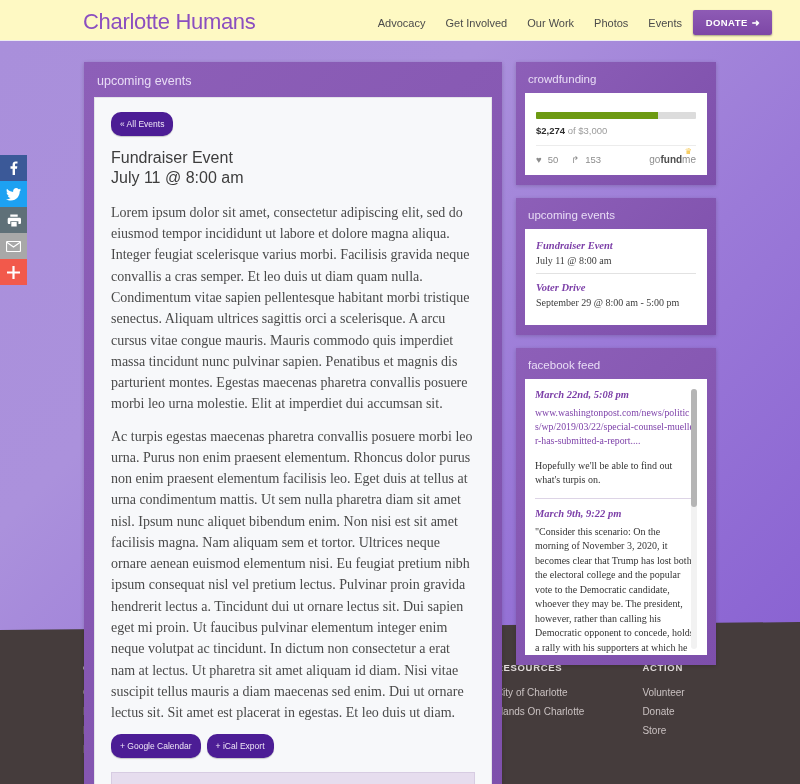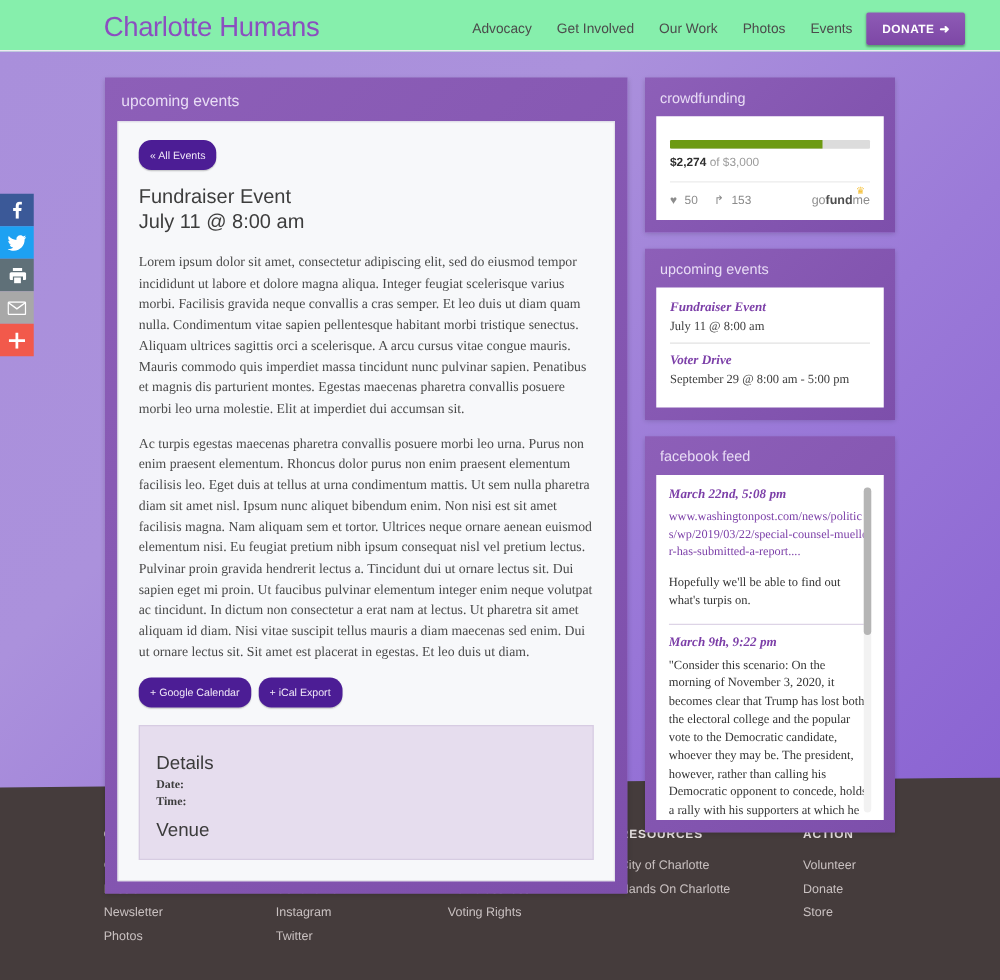--- a/index.html
+++ b/index.html
@@ -25,21 +25,21 @@
     position: absolute;
     left: 0; top: 600px; width: 800px; height: 184px;
     background: #453c3c;
     z-index: 2;
     clip-path: polygon(0 30px, 800px 22px, 800px 184px, 0 184px);
   }
 
   
   .header {
     position: absolute; left: 0; top: 0; width: 800px; height: 41px;
-    background: #86efac; z-index: 5;
+    background: #fef9c3; z-index: 5;
     border-bottom: 1px solid #eceaf1;
   }
   .brand {
     position: absolute; left: 83px; top: 9px;
     font-size: 22px; color: #8b4fc0; letter-spacing: -0.3px;
     font-family: "Liberation Sans", sans-serif;
     font-weight: 400;
   }
   .nav {
     position: absolute; right: 118px; top: 17px;
@@ -94,21 +94,21 @@
     font-size: 8.5px; padding: 7px 9px; border-radius: 10px;
     cursor: pointer; margin-bottom: 12px;
     box-shadow: 0 1px 1px rgba(0,0,0,0.2);
   }
   .event-title {
     font-size: 16px; color: #3d3d3d; line-height: 1.28;
     font-weight: 400; margin-bottom: 13px;
   }
   .event-body p {
     font-family: "Liberation Serif", serif;
-    font-size: 11px; line-height: 1.52; color: #4a4a4a;
+    font-size: 14px; line-height: 1.52; color: #4a4a4a;
     margin-bottom: 11px; text-align: left;
   }
   .cal-buttons { margin-top: 6px; margin-bottom: 14px; display: flex; gap: 6px; }
   .cal-buttons .btn-purple { margin-bottom: 0; }
   .details-box {
     background: #e6ddee; border: 1px solid #d7cce2;
     padding: 21px 13px 13px 13px;
   }
   .details-box h3 {
     font-size: 15px; font-weight: 400; color: #3b3b3b; margin-bottom: 4px;

